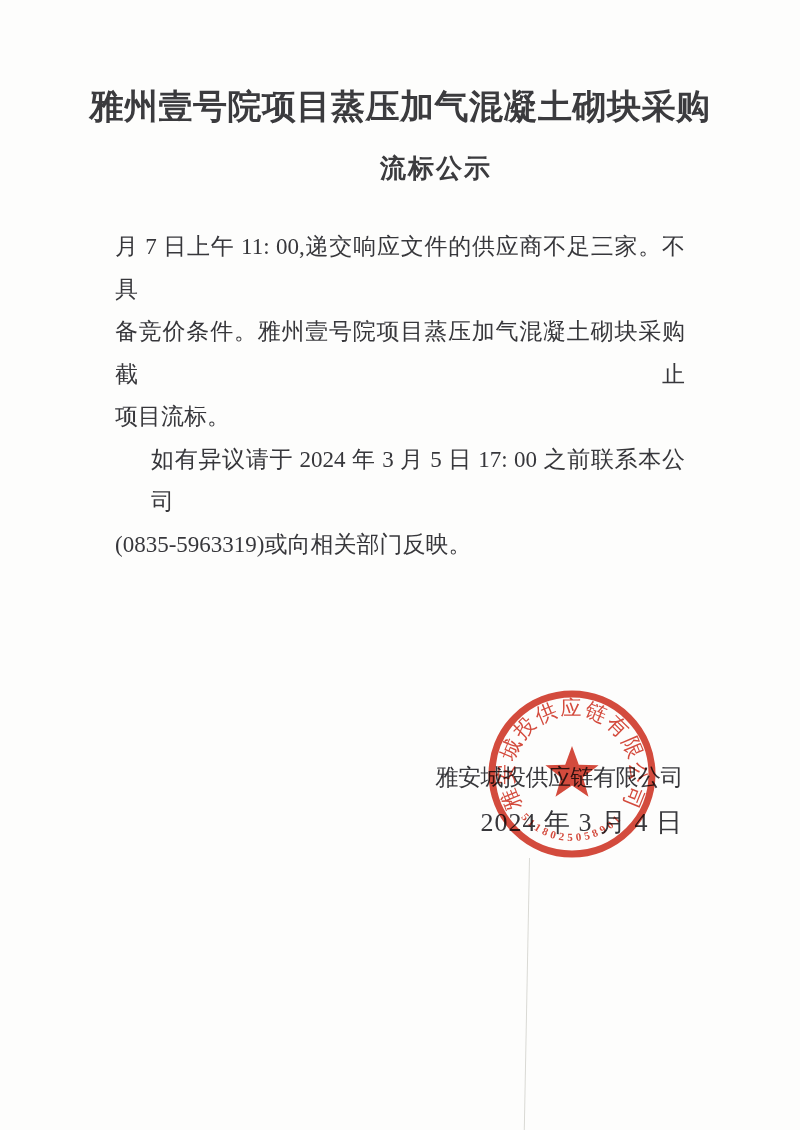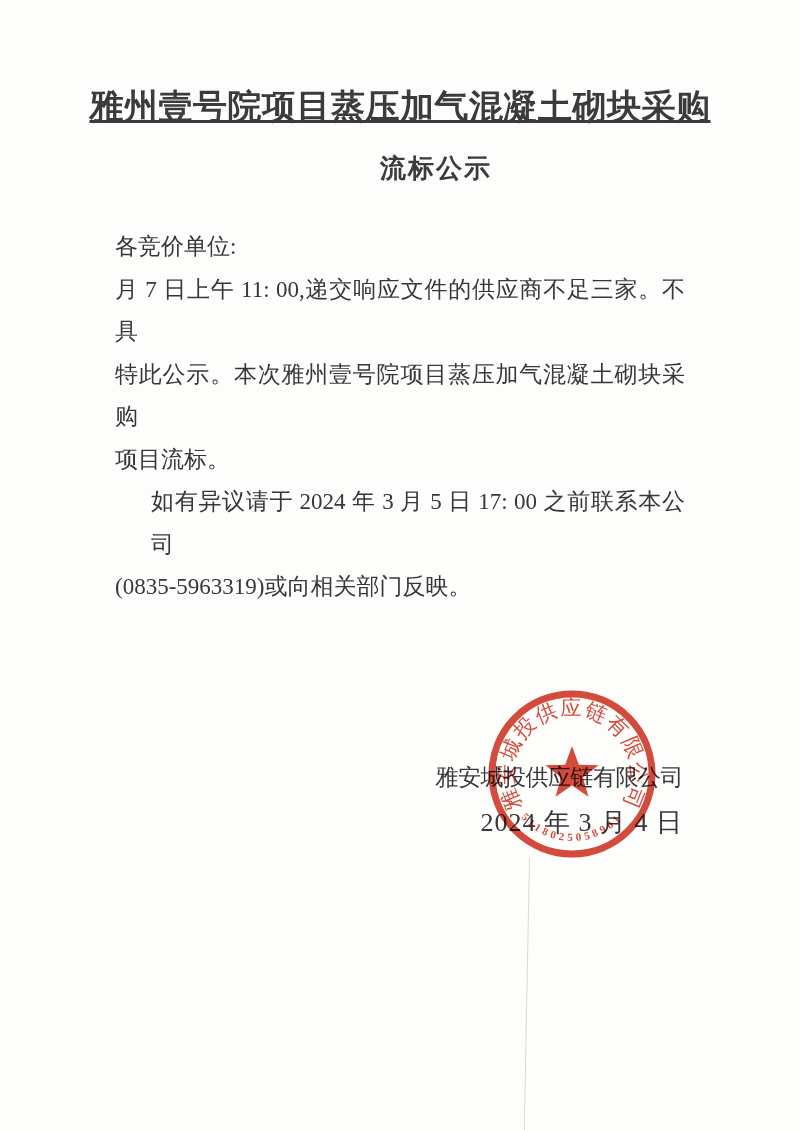--- a/index.html
+++ b/index.html
@@ -16,21 +16,21 @@
   }
   .doc-title {
     position: absolute;
     left: 0;
     width: 800px;
     text-align: center;
     font-weight: 700;
     color: #3b3b3e;
     white-space: nowrap;
   }
-  .doc-title.line1 { top: 84px; font-size: 34px; letter-spacing: 0.5px; text-decoration: underline; }
+  .doc-title.line1 { top: 84px; font-size: 34px; letter-spacing: 0.5px; }
   .doc-title.line2 { top: 151px; font-size: 26px; letter-spacing: 2px; padding-left: 36px; }
 
   .body-text {
     position: absolute;
     left: 115px;
     top: 226px;
     width: 570px;
     font-size: 23px;
     line-height: 42.5px;
     color: #37373b;
@@ -75,23 +75,22 @@
 </style>
 </head>
 <body>
 
 <div class="page">
 
   <div class="doc-title line1">雅州壹号院项目蒸压加气混凝土砌块采购</div>
   <div class="doc-title line2">流标公示</div>
 
   <div class="body-text">
-    <div class="line">各竞价单位:</div>
     <div class="line justify">月 7 日上午 11: 00,递交响应文件的供应商不足三家。不具</div>
-    <div class="line justify">特此公示。本次雅州壹号院项目蒸压加气混凝土砌块采购</div>
+    <div class="line justify">备竞价条件。雅州壹号院项目蒸压加气混凝土砌块采购截止</div>
     <div class="line">项目流标。</div>
     <div class="line justify indent">如有异议请于 2024 年 3 月 5 日 17: 00 之前联系本公司</div>
     <div class="line">(0835-5963319)或向相关部门反映。</div>
   </div>
 
   <div class="sig company">雅安城投供应链有限公司</div>
   <div class="sig date">2024 年 3 月 4 日</div>
 
   <svg class="seal" viewBox="0 0 200 200" aria-hidden="true">
     <circle cx="100" cy="100" r="80" fill="none" stroke-width="7" stroke="#d23b2c"></circle>

